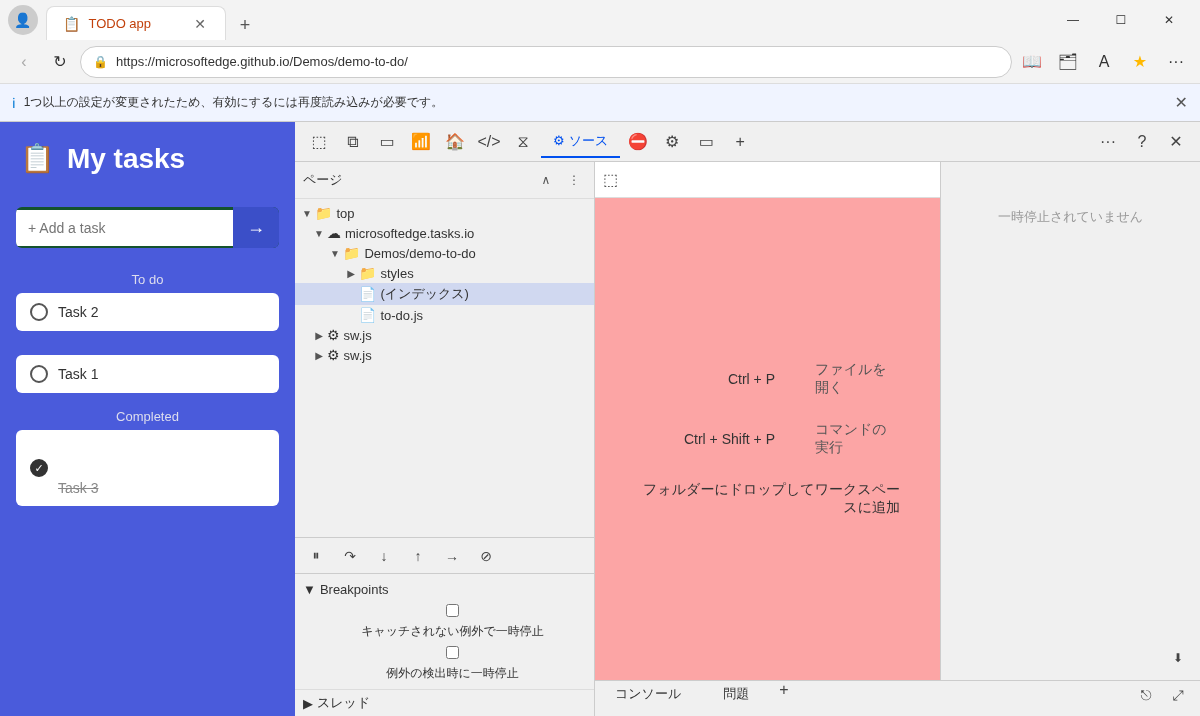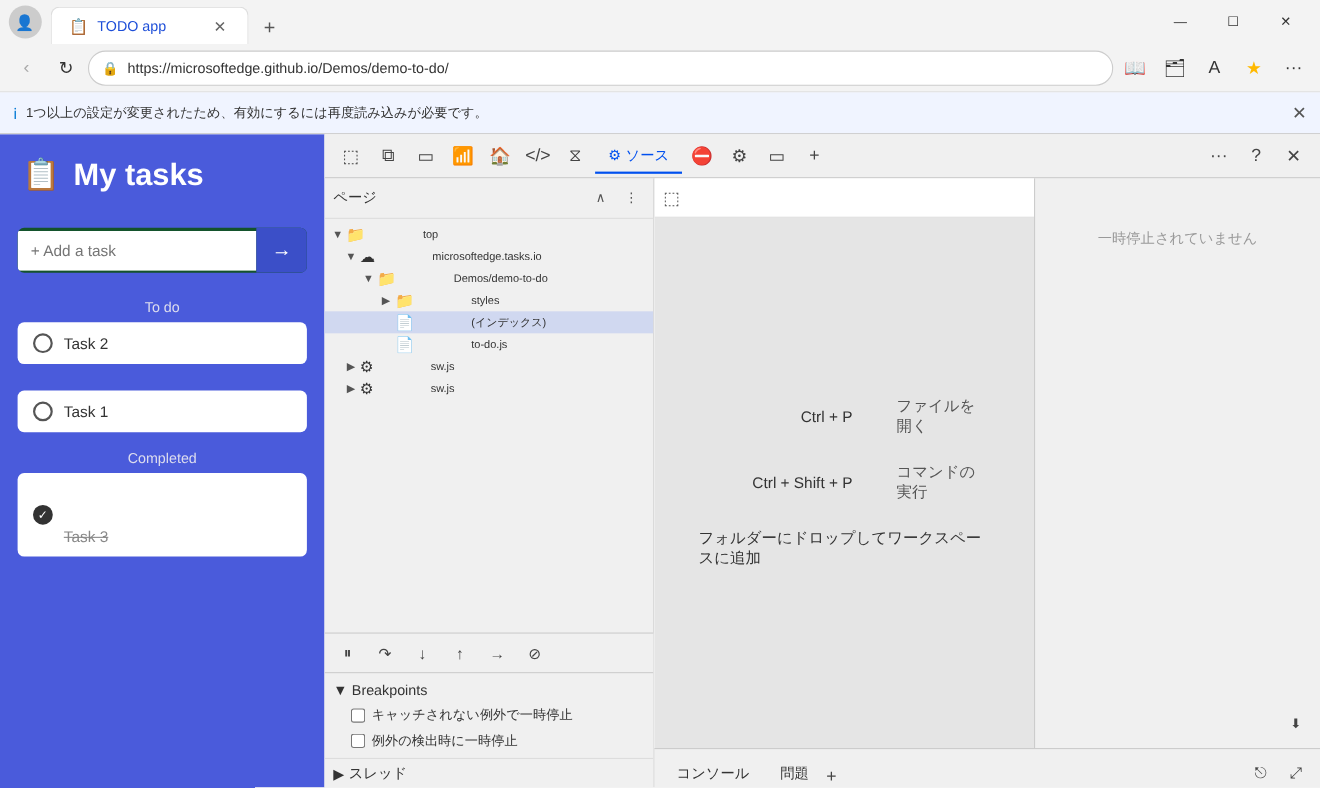--- a/index.html
+++ b/index.html
@@ -7,21 +7,21 @@
 
     
     .browser-frame { width: 1200px; height: 716px; background: #f3f3f3; display: flex; flex-direction: column; }
 
     
     .title-bar { background: #f3f3f3; height: 40px; display: flex; align-items: center; padding: 0 8px; user-select: none; }
     .profile-icon { width: 30px; height: 30px; border-radius: 50%; background: #ccc; display: flex; align-items: center; justify-content: center; margin-right: 8px; font-size: 14px; color: #555; }
     .tabs-area { display: flex; align-items: flex-end; flex: 1; height: 100%; }
     .tab { background: #fff; border-radius: 8px 8px 0 0; padding: 6px 16px; display: flex; align-items: center; gap: 8px; font-size: 13px; height: 34px; border: 1px solid #ddd; border-bottom: none; min-width: 180px; }
     .tab-favicon { font-size: 14px; }
-    .tab-title { flex: 1; font-size: 13px; color: #1d4ed8; }
+    .tab-title { flex: 1; font-size: 13px; color: #c2410c; }
     .tab-close { cursor: pointer; color: #666; font-size: 14px; width: 18px; height: 18px; display: flex; align-items: center; justify-content: center; border-radius: 3px; }
     .new-tab-btn { background: none; border: none; width: 30px; height: 30px; font-size: 18px; cursor: pointer; color: #555; margin-left: 4px; display: flex; align-items: center; justify-content: center; }
     .title-bar-controls { display: flex; align-items: center; gap: 2px; margin-left: auto; }
     .win-btn { width: 46px; height: 32px; background: none; border: none; cursor: pointer; display: flex; align-items: center; justify-content: center; font-size: 12px; color: #333; }
 
     
     .address-bar { background: #f3f3f3; height: 44px; display: flex; align-items: center; padding: 0 8px; gap: 4px; border-bottom: 1px solid #ddd; }
     .nav-btn { width: 32px; height: 32px; border: none; background: none; cursor: pointer; border-radius: 4px; display: flex; align-items: center; justify-content: center; font-size: 16px; color: #333; }
     .nav-btn.disabled { color: #aaa; cursor: default; }
     .url-bar { flex: 1; height: 32px; background: #fff; border: 1px solid #ccc; border-radius: 16px; display: flex; align-items: center; padding: 0 12px; gap: 8px; font-size: 13px; color: #333; }
@@ -71,58 +71,58 @@
     .dt-more { padding: 0 6px; }
     .file-tree-header { padding: 6px 8px; display: flex; align-items: center; justify-content: space-between; border-bottom: 1px solid #ddd; }
     .file-tree-title { font-size: 13px; color: #333; }
     .file-tree-controls { display: flex; gap: 4px; }
     .ft-btn { width: 24px; height: 24px; border: none; background: none; cursor: pointer; border-radius: 3px; display: flex; align-items: center; justify-content: center; font-size: 12px; color: #555; }
     .file-tree-body { flex: 1; overflow-y: auto; padding: 4px 0; }
     .tree-item { display: flex; align-items: center; padding: 2px 4px; font-size: 13px; color: #333; cursor: pointer; user-select: none; }
     .tree-item.selected { background: #d0d8f0; }
     .tree-arrow { width: 16px; text-align: center; font-size: 10px; color: #555; flex-shrink: 0; }
     .tree-icon { margin-right: 4px; font-size: 14px; flex-shrink: 0; }
-    .tree-label { font-size: 10px; margin-left: 48px; }
+    .tree-label { font-size: 13px; }
     .tree-indent-1 { padding-left: 16px; }
     .tree-indent-2 { padding-left: 32px; }
     .tree-indent-3 { padding-left: 48px; }
 
     
     .debugger-bottom { border-top: 1px solid #ccc; background: #f0f0f0; display: flex; flex-direction: column; overflow: hidden; }
     .debugger-controls { height: 36px; display: flex; align-items: center; padding: 0 8px; gap: 8px; border-bottom: 1px solid #ccc; }
     .dbg-btn { width: 26px; height: 26px; border: none; background: none; cursor: pointer; border-radius: 3px; display: flex; align-items: center; justify-content: center; font-size: 14px; color: #444; }
     .breakpoints-section { flex: 1; overflow-y: auto; padding: 4px 0; }
     .bp-header { padding: 4px 8px; font-size: 13px; color: #333; display: flex; align-items: center; gap: 4px; cursor: pointer; }
-    .bp-item { display: flex; align-items: center; gap: 6px; padding: 3px 8px 3px 24px; font-size: 12px; color: #333; }
+    .bp-item { display: flex; align-items: center; gap: 6px; padding: 3px 8px 3px 24px; font-size: 12px; color: #333; flex-direction: column; }
     .bp-item input[type=checkbox] { width: 13px; height: 13px; }
     .threads-section { padding: 4px 8px; font-size: 13px; color: #333; display: flex; align-items: center; gap: 4px; cursor: pointer; border-top: 1px solid #ddd; }
     .scope-watch-tabs { display: flex; border-bottom: 1px solid #ccc; padding: 0 8px; }
     .sw-tab { padding: 6px 12px; font-size: 13px; cursor: pointer; color: #333; border-bottom: 2px solid transparent; }
     .sw-tab.active { color: #0050ef; border-bottom: 2px solid #0050ef; }
     .scope-content { padding: 16px; font-size: 13px; color: #999; text-align: center; margin-top: 30px; }
 
     
     .editor-area { flex: 1; background: #fff; display: flex; flex-direction: column; overflow: hidden; }
     .editor-shortcuts { display: flex; flex-direction: column; gap: 24px; padding: 40px; }
     .shortcut-row { display: flex; align-items: center; gap: 40px; }
     .shortcut-keys { font-size: 14px; color: #333; min-width: 140px; text-align: right; }
     .shortcut-desc { font-size: 14px; color: #555; }
 
     
-    .bottom-bar { height: 36px; background: #f0f0f0; border-top: 1px solid #ccc; display: flex; align-items: flex-end; padding: 0 8px; gap: 4px; }
+    .bottom-bar { height: 36px; background: #f0f0f0; border-top: 1px solid #ccc; display: flex; align-items: flex-start; padding: 0 8px; gap: 18px; }
     .bottom-tab { padding: 4px 12px; font-size: 13px; color: #333; cursor: pointer; border-radius: 3px; }
     .bottom-plus { font-size: 16px; cursor: pointer; color: #444; }
     .bottom-right { margin-left: auto; display: flex; gap: 4px; }
     .bottom-icon-btn { width: 28px; height: 28px; border: none; background: none; cursor: pointer; border-radius: 3px; display: flex; align-items: center; justify-content: center; font-size: 14px; color: #444; }
 
     .devtools-main { display: flex; flex: 1; overflow: hidden; }
     .left-panels { width: 300px; display: flex; flex-direction: column; border-right: 1px solid #ccc; }
     .center-right { flex: 1; display: flex; flex-direction: column; }
     .center-right-top { flex: 1; display: flex; }
-    .center-area { flex: 1; background: #e5e5e5; display: flex; align-items: center; justify-content: center; }
+    .center-area { flex: 1; background: #fca5a5; display: flex; align-items: center; justify-content: center; }
     .right-scope { width: 260px; border-left: 1px solid #ccc; display: flex; flex-direction: column; }
     .top-icon-bar { height: 36px; border-bottom: 1px solid #ddd; display: flex; align-items: center; padding: 0 8px; }
     .back-icon { font-size: 16px; color: #555; }
 
     .file-tree-scrollable { flex: 1; overflow: hidden; position: relative; }
   </style>
 </head>
 <body>
 
 <div class="browser-frame">
@@ -330,21 +330,21 @@
                 <div class="editor-shortcuts">
                   <div class="shortcut-row">
                     <span class="shortcut-keys">Ctrl + P</span>
                     <span class="shortcut-desc">ファイルを開く</span>
                   </div>
                   <div class="shortcut-row">
                     <span class="shortcut-keys">Ctrl + Shift + P</span>
                     <span class="shortcut-desc">コマンドの実行</span>
                   </div>
                   <div class="shortcut-row">
-                    <span class="shortcut-keys" style="text-align:left; min-width: unset;">フォルダーにドロップしてワークスペースに追加</span>
+                    <span class="shortcut-keys" style="text-align:right; min-width: unset;">フォルダーにドロップしてワークスペースに追加</span>
                   </div>
                 </div>
               </div>
             </div>
 
             <div class="right-scope">
               <div class="scope-content">
                 <span>一時停止されていません</span>
               </div>
               <div style="margin-left:auto; margin-top:auto; padding:8px; display:flex; justify-content:flex-end;">

